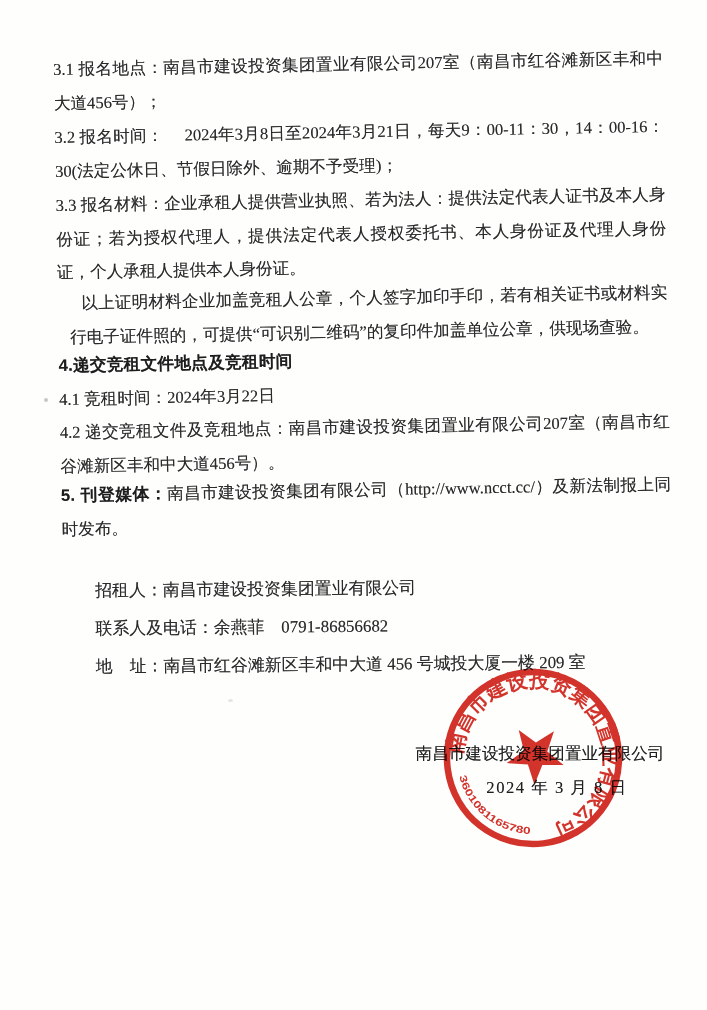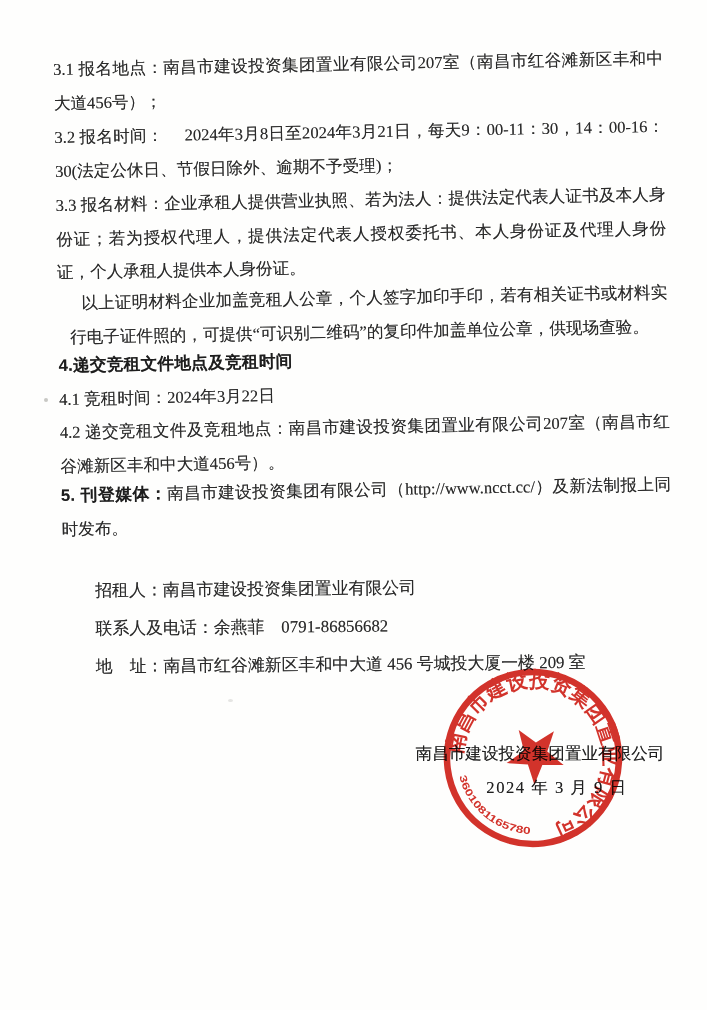--- a/index.html
+++ b/index.html
@@ -66,21 +66,21 @@
   </div>
 
   <div class="contact">
     <div>招租人：南昌市建设投资集团置业有限公司</div>
     <div>联系人及电话：余燕菲　0791-86856682</div>
     <div>地　址：南昌市红谷滩新区丰和中大道 456 号城投大厦一楼 209 室</div>
   </div>
 
   <div class="signature">
     <div class="company-line">南昌市建设投资集团置业有限公司</div>
-    <div class="date-line">2024 年 3 月 9 日</div>
+    <div class="date-line">2024 年 3 月 8 日</div>
   </div>
 
   <svg class="seal" viewBox="-107 -107 214 214" xmlns="http://www.w3.org/2000/svg">
     <defs>
       <path id="ringPath" d="M -58.2,40.8 A 71,71 0 1 1 58.2,40.8" fill="none"></path>
       <path id="serialPath" d="M -46.8,59.9 A 76,76 0 0 0 46.8,59.9" fill="none"></path>
     </defs>
     <g transform="rotate(38)">
       <circle class="seal-stroke" r="86" stroke-width="6.5"></circle>
       <text class="seal-fill" font-size="22">

